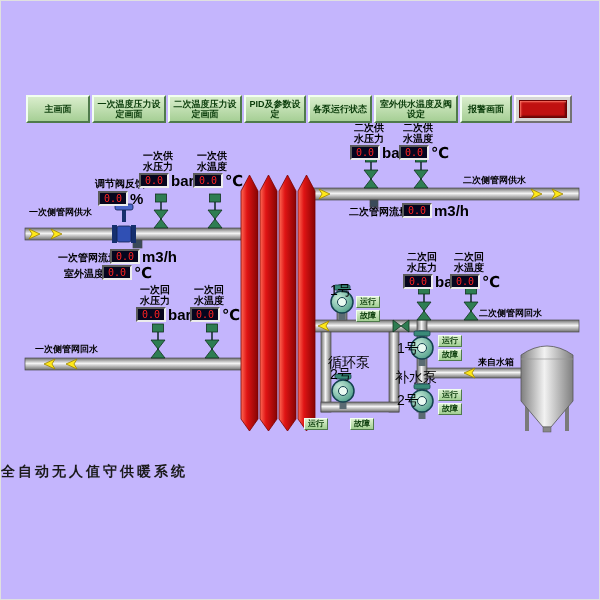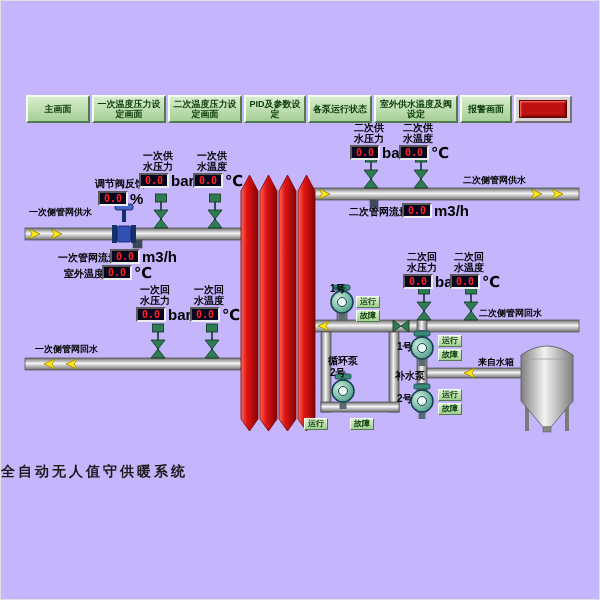--- a/index.html
+++ b/index.html
@@ -16,24 +16,24 @@
        box-shadow:inset 1px 1px 2px #ff7a6a, inset -1px -1px 2px #4e0000}
 
   .date{position:absolute;left:478px;top:126px;font-size:13px;font-weight:bold;color:#000;z-index:3}
 
   svg.schem{position:absolute;left:0;top:0;width:600px;height:600px;z-index:1}
 
   .slabel{position:absolute;font-size:10px;font-weight:bold;color:#000;text-align:center;line-height:1.12;z-index:2}
   .two{width:34px}
   .one{white-space:nowrap}
   .pipelabel{position:absolute;font-size:9px;font-weight:bold;color:#000;white-space:nowrap;z-index:2}
-  .pname{position:absolute;font-size:10px;font-weight:bold;color:#000;white-space:nowrap;z-index:2}
+  .pname{position:absolute;font-size:14px;font-weight:normal;color:#000;white-space:nowrap;z-index:2}
   .meas{position:absolute;display:flex;align-items:center;height:15px;z-index:2}
   .lcd{display:inline-block;min-width:30px;background:#06061e;color:#ff2222;font-family:"DejaVu Sans Mono","Liberation Mono",monospace;
-       font-size:10px;font-weight:bold;text-align:center;border:2px solid;border-color:#5c5c5c #ececec #ececec #5c5c5c;
+       font-size:10px;font-weight:normal;text-align:center;border:2px solid;border-color:#5c5c5c #ececec #ececec #5c5c5c;
        padding:0 1px;line-height:11px}
   .unit{font-size:15px;font-weight:bold;color:#000;margin-left:2px;white-space:nowrap}
   .tag{position:absolute;font-size:8px;font-weight:bold;color:#0a3c0a;background:linear-gradient(#def0d1,#a2cf92);
        border:1px solid;border-color:#f2fff0 #4f7a4b #4f7a4b #f2fff0;padding:1px 3px;line-height:1;white-space:nowrap;z-index:2}
   .footer-title{position:absolute;left:0;width:600px;top:462px;text-align:left;font-size:14px;font-weight:bold;
        letter-spacing:3px;color:#1a1a1a;z-index:2}
 </style>
 </head>
 <body>
 

